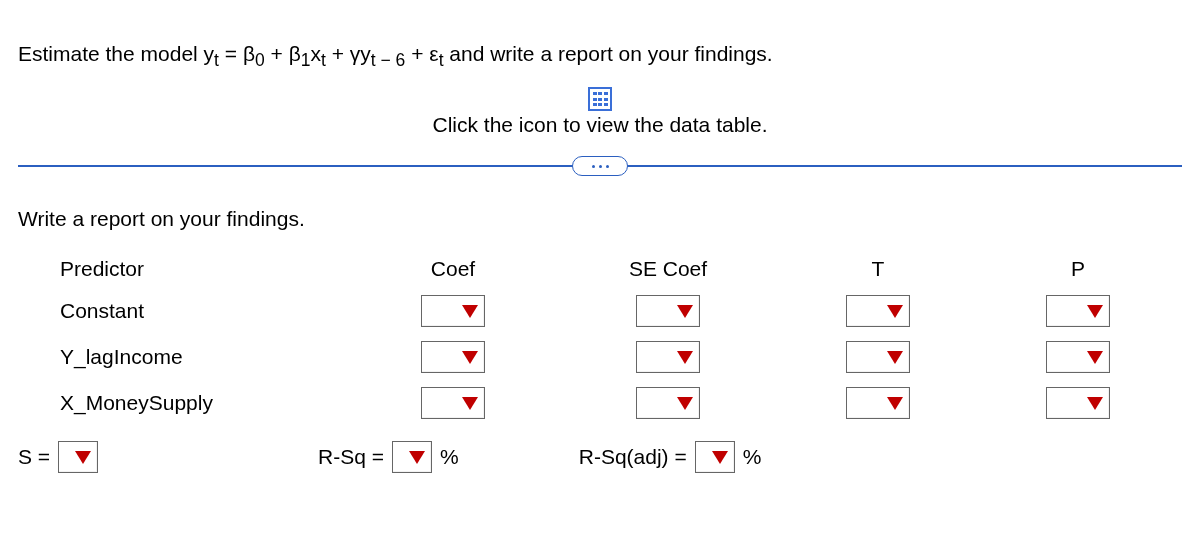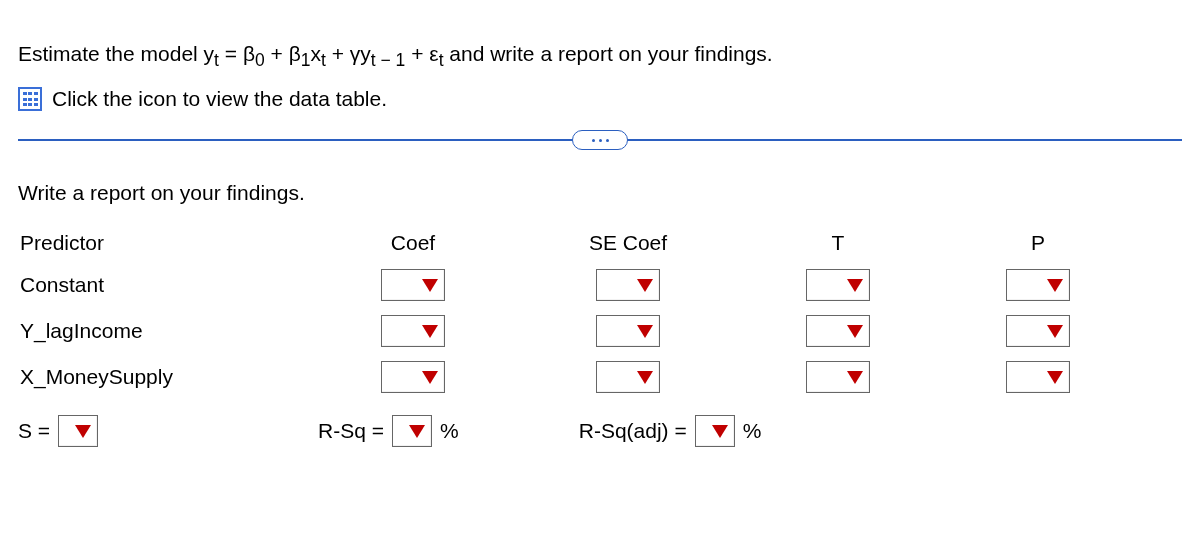--- a/index.html
+++ b/index.html
@@ -14,22 +14,23 @@
       width: 1200px;
       background: #fff;
     }
     .problem-statement {
       line-height: 1.35;
       margin-bottom: 14px;
     }
     .data-link-row {
       display: flex;
       align-items: center;
-      gap: 10px;
+      gap: 2px;
       margin-bottom: 20px;
+      flex-direction: column;
     }
     .table-icon {
       width: 24px;
       height: 24px;
       border: 2px solid #3a6fd8;
       display: inline-flex;
       flex-direction: column;
       justify-content: space-evenly;
       padding: 1px;
       flex-shrink: 0;
@@ -83,20 +84,21 @@
       flex-direction: column;
       gap: 14px;
     }
     .table-header, .table-row {
       display: flex;
       align-items: center;
     }
     .col-predictor {
       width: 290px;
       padding-left: 2px;
+      margin-left: 40px;
     }
     .col-coef {
       width: 210px;
       text-align: right;
       display: flex;
       justify-content: center;
     }
     .col-secoef {
       width: 220px;
       display: flex;
@@ -147,21 +149,21 @@
       gap: 8px;
     }
     .bottom-sep1 { width: 220px; }
     .bottom-sep2 { width: 120px; }
   </style>
 </head>
 <body>
 
 <div class="problem-statement">
   <br>
-  <span>Estimate the model </span><span>y<sub>t</sub> = β<sub>0</sub> + β<sub>1</sub>x<sub>t</sub> + γy<sub>t − 1</sub> + ε<sub>t</sub></span><span> and write a report on your findings.</span>
+  <span>Estimate the model </span><span>y<sub>t</sub> = β<sub>0</sub> + β<sub>1</sub>x<sub>t</sub> + γy<sub>t − 6</sub> + ε<sub>t</sub></span><span> and write a report on your findings.</span>
 </div>
 
 <div class="data-link-row">
   <span class="table-icon">
     <span class="table-icon-row">
         <span class="table-icon-cell"></span>
         <span class="table-icon-cell"></span>
         <span class="table-icon-cell"></span>
       </span>
     <span class="table-icon-row">

